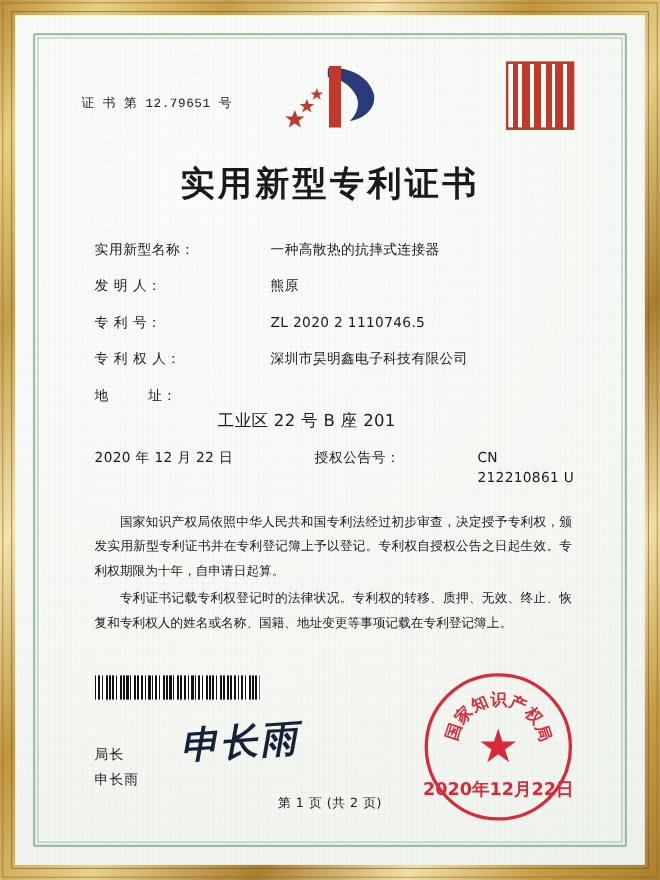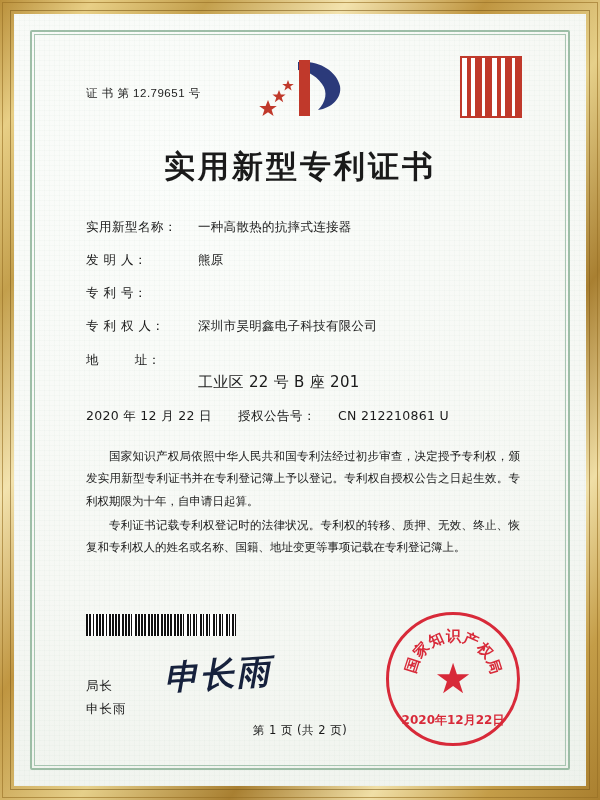--- a/index.html
+++ b/index.html
@@ -91,26 +91,26 @@
     height: 100%;
   }
 
   
   .header-row {
     position: relative;
     height: 96px;
   }
   .cert-number {
     position: absolute;
-    left: 26px;
+    left: 14px;
     top: 42px;
     font-size: 11.5px;
     color: #222;
     letter-spacing: 0.5px;
-    font-family: Liberation Sans, sans-serif;
+    font-family: Liberation Mono, monospace;
   }
   .logo {
     position: absolute;
     left: 50%;
     transform: translateX(-50%);
     top: 10px;
     width: 96px;
     height: 72px;
   }
   .qr {
@@ -144,20 +144,21 @@
     margin: 0 18px 0 26px;
     font-size: 12.5px;
     color: #1a1a1a;
     font-family: "DejaVu Sans", "Liberation Sans", sans-serif;
   }
   .field-row {
     display: flex;
     align-items: flex-start;
     margin-bottom: 15px;
     line-height: 1.45;
+    gap: 48px;
   }
   .field-label {
     width: 112px;
     flex: 0 0 112px;
     white-space: pre;
     letter-spacing: 0.5px;
   }
   .field-value {
     flex: 1;
     letter-spacing: 0.3px;
@@ -267,21 +268,21 @@
     font-family: "DejaVu Sans", "Liberation Sans", sans-serif;
     color: #d6192a;
     transform-origin: 0 0;
   }
   .seal-date {
     position: absolute;
     left: 50%;
     transform: translateX(-50%);
     bottom: 14px;
     white-space: nowrap;
-    font-size: 12px;
+    font-size: 16px;
     font-weight: bold;
     color: #d6192a;
     font-family: "DejaVu Sans", "Liberation Sans", sans-serif;
   }
 
   
   .footer {
     position: absolute;
     left: 0;
     right: 0;
@@ -330,20 +331,21 @@
         <div class="field-row">
           <div class="field-label">实用新型名称：</div>
           <div class="field-value">一种高散热的抗摔式连接器</div>
         </div>
         <div class="field-row">
           <div class="field-label">发 明 人：</div>
           <div class="field-value">熊原</div>
         </div>
         <div class="field-row">
           <div class="field-label">专 利 号：</div>
+          <div class="field-value">ZL 2020 2 1110746.5</div>
         </div>
         <div class="field-row">
           <div class="field-label">专 利 权 人：</div>
           <div class="field-value">深圳市昊明鑫电子科技有限公司</div>
         </div>
         <div class="field-row">
           <div class="field-label">地        址：</div>
         </div>
         <div class="addr-line2">工业区 22 号 B 座 201</div>
         <div class="field-row dual">

